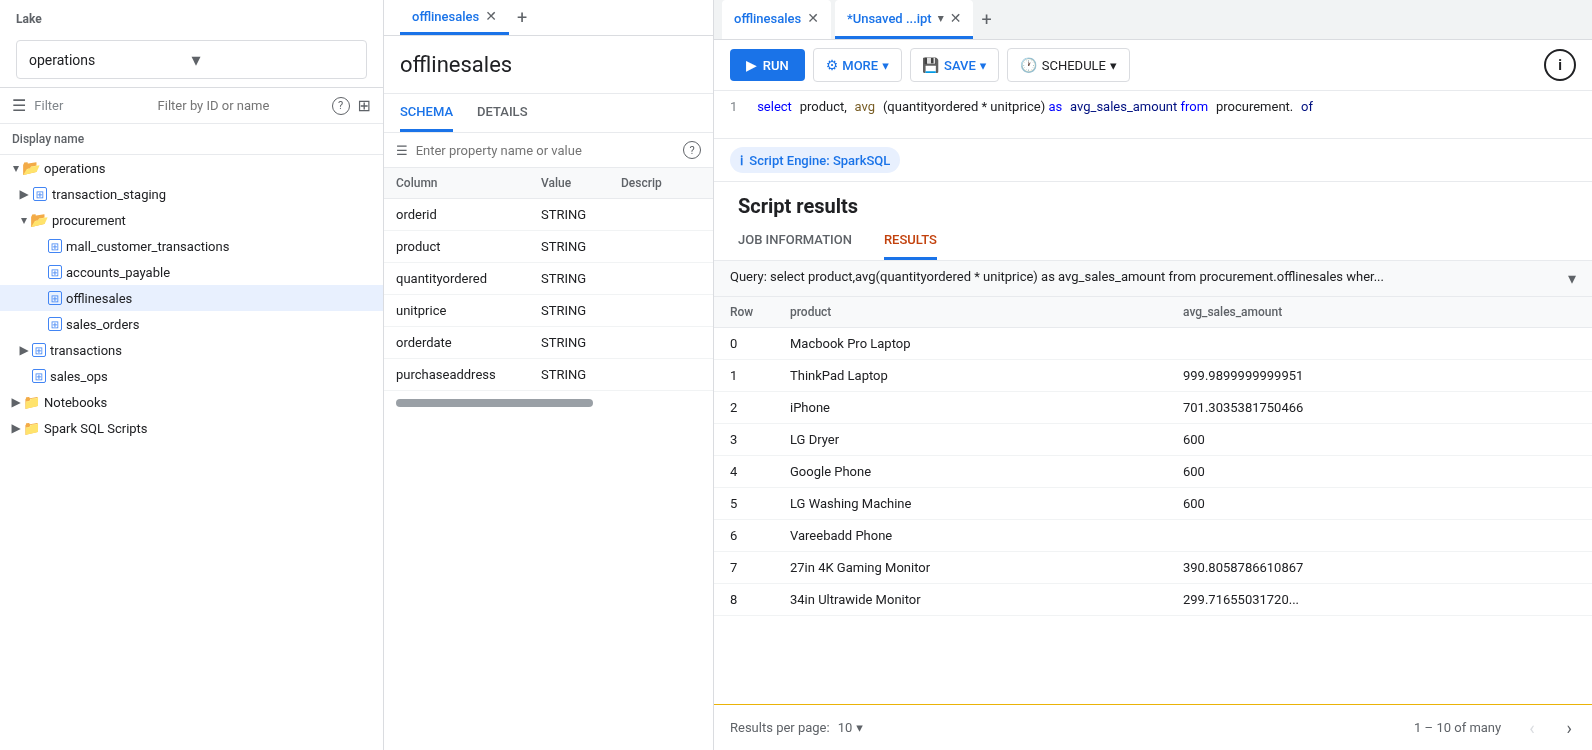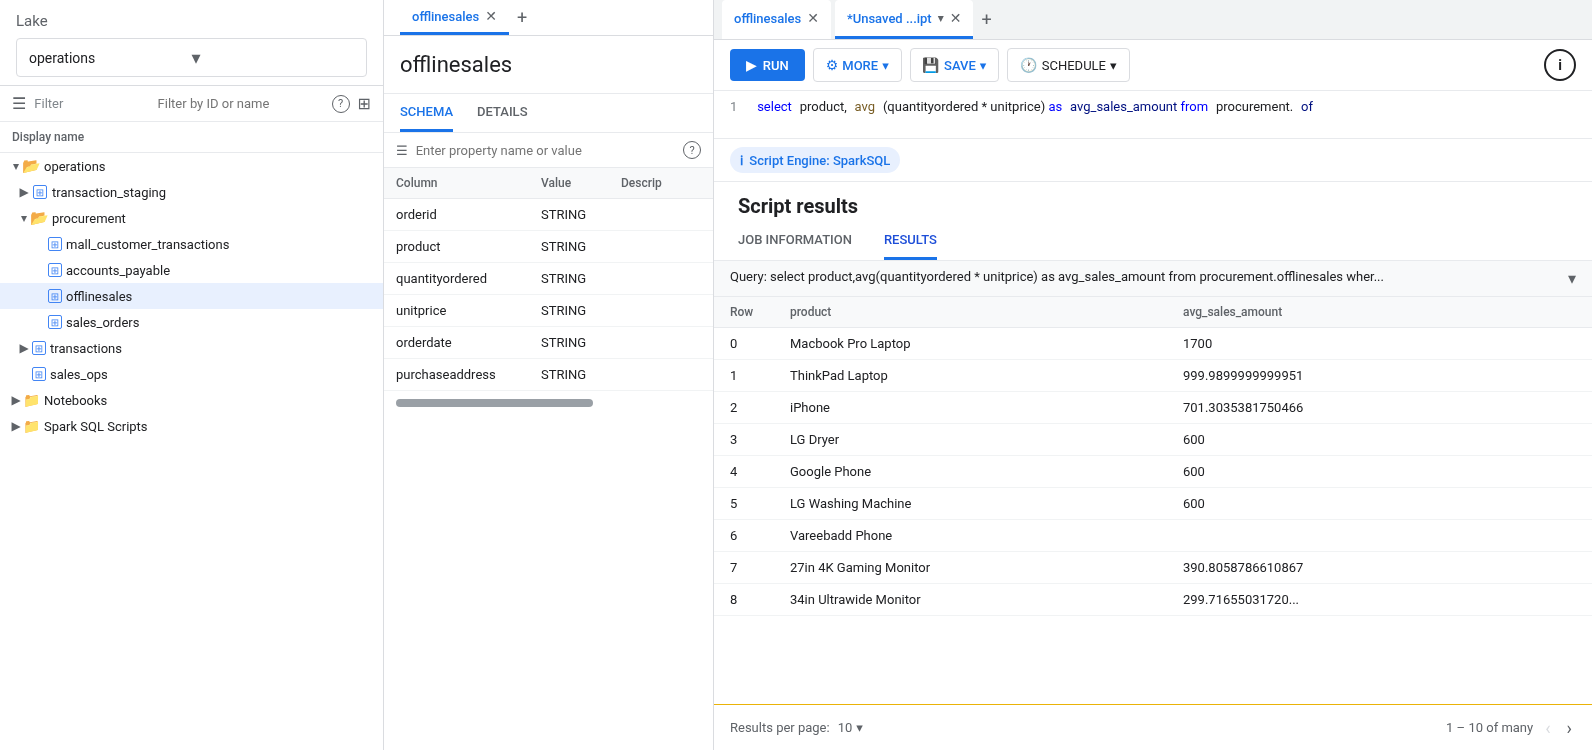--- a/index.html
+++ b/index.html
@@ -4,21 +4,21 @@
   <style>
     * { box-sizing: border-box; margin: 0; padding: 0; font-family: 'Roboto', Arial, sans-serif; font-size: 13px; }
     body { background: #f1f3f4; display: flex; flex-direction: column; height: 750px; overflow: hidden; }
 
     
     .main-layout { display: flex; flex: 1; height: 750px; }
 
     
     .left-panel { width: 384px; background: #fff; border-right: 1px solid #dadce0; display: flex; flex-direction: column; flex-shrink: 0; }
     .lake-selector { padding: 12px 16px 8px 16px; border-bottom: 1px solid #dadce0; }
-    .lake-label { font-size: 15px; color: #5f6368; font-weight: 400; margin-bottom: 8px; }
+    .lake-label { font-size: 12px; color: #5f6368; font-weight: 700; margin-bottom: 14px; }
     .lake-dropdown { display: flex; align-items: center; border: 1px solid #dadce0; border-radius: 4px; padding: 8px 12px; cursor: pointer; background: #fff; width: 100%; }
     .lake-dropdown span { flex: 1; font-size: 14px; color: #202124; }
     .lake-dropdown .chevron { color: #5f6368; font-size: 18px; }
 
     .filter-bar { display: flex; align-items: center; padding: 8px 12px; border-bottom: 1px solid #e8eaed; gap: 8px; }
     .filter-icon { color: #5f6368; font-size: 16px; }
     .filter-text { color: #80868b; flex: 1; }
     .filter-actions { display: flex; align-items: center; gap: 8px; }
     .help-icon { color: #5f6368; width: 18px; height: 18px; border-radius: 50%; border: 1px solid #5f6368; display: flex; align-items: center; justify-content: center; font-size: 11px; cursor: pointer; }
     .columns-icon { color: #5f6368; font-size: 16px; cursor: pointer; }
@@ -86,37 +86,37 @@
     .script-engine-bar { display: flex; align-items: center; padding: 8px 16px; gap: 6px; border-bottom: 1px solid #e8eaed; background: #fff; }
     .engine-badge { display: flex; align-items: center; gap: 6px; background: #e8f0fe; padding: 4px 10px; border-radius: 16px; }
     .engine-info-icon { color: #1a73e8; font-weight: 700; font-size: 13px; }
     .engine-text { color: #1a73e8; font-size: 13px; font-weight: 500; }
 
     .script-results-panel { flex: 1; display: flex; flex-direction: column; background: #fff; }
     .script-results-title { font-size: 20px; font-weight: 700; color: #202124; padding: 12px 24px 4px; }
 
     .results-tabs { display: flex; border-bottom: 1px solid #e8eaed; padding: 0 24px; }
     .results-tab { padding: 10px 0; margin-right: 32px; cursor: pointer; font-size: 13px; font-weight: 500; color: #5f6368; border-bottom: 3px solid transparent; }
-    .results-tab.active { color: #1d4ed8; border-bottom: 3px solid #1a73e8; }
+    .results-tab.active { color: #c2410c; border-bottom: 3px solid #1a73e8; }
 
     .query-bar { display: flex; padding: 8px 16px; background: #f8f9fa; border-bottom: 1px solid #e8eaed; }
     .query-text { font-size: 13px; color: #202124; flex: 1; white-space: nowrap; overflow: hidden; text-overflow: ellipsis; }
     .query-expand { color: #5f6368; cursor: pointer; font-size: 16px; }
 
     .results-table { flex: 1; overflow-y: auto; }
     .results-table-header { display: grid; grid-template-columns: 60px 1fr 1fr; padding: 8px 16px; background: #f8f9fa; border-bottom: 1px solid #e8eaed; }
     .results-col-header { font-size: 12px; color: #5f6368; font-weight: 500; }
     .results-row { display: grid; grid-template-columns: 60px 1fr 1fr; padding: 8px 16px; border-bottom: 1px solid #f1f3f4; }
     .results-row:nth-child(even) { background: #fff; }
     .results-cell { font-size: 13px; color: #202124; }
 
     .results-footer { display: flex; align-items: center; padding: 8px 16px; border-top: 1px solid #eab308; background: #fff; }
     .results-per-page { display: flex; align-items: center; gap: 8px; color: #5f6368; font-size: 13px; }
     .page-select { display: flex; align-items: center; gap: 4px; cursor: pointer; }
-    .pagination { display: flex; align-items: center; gap: 8px; margin-left: auto; color: #5f6368; font-size: 13px; }
+    .pagination { display: flex; align-items: center; gap: 24px; margin-left: auto; color: #5f6368; font-size: 13px; }
     .page-nav { cursor: pointer; font-size: 18px; color: #5f6368; padding: 4px; }
     .page-nav.disabled { color: #dadce0; cursor: default; }
   </style>
 </head>
 <body>
 
 <div class="main-layout">
 
   <div class="left-panel">
 
@@ -351,21 +351,20 @@
 
       <div class="results-table">
         <div class="results-table-header">
           <span class="results-col-header">Row</span>
           <span class="results-col-header">product</span>
           <span class="results-col-header">avg_sales_amount</span>
         </div>
         <div class="results-row">
           <span class="results-cell">0</span>
           <span class="results-cell">Macbook Pro Laptop</span>
-          <span class="results-cell">1700</span>
         </div>
         <div class="results-row">
           <span class="results-cell">1</span>
           <span class="results-cell">ThinkPad Laptop</span>
           <span class="results-cell">999.9899999999951</span>
         </div>
         <div class="results-row">
           <span class="results-cell">2</span>
           <span class="results-cell">iPhone</span>
           <span class="results-cell">701.3035381750466</span>

